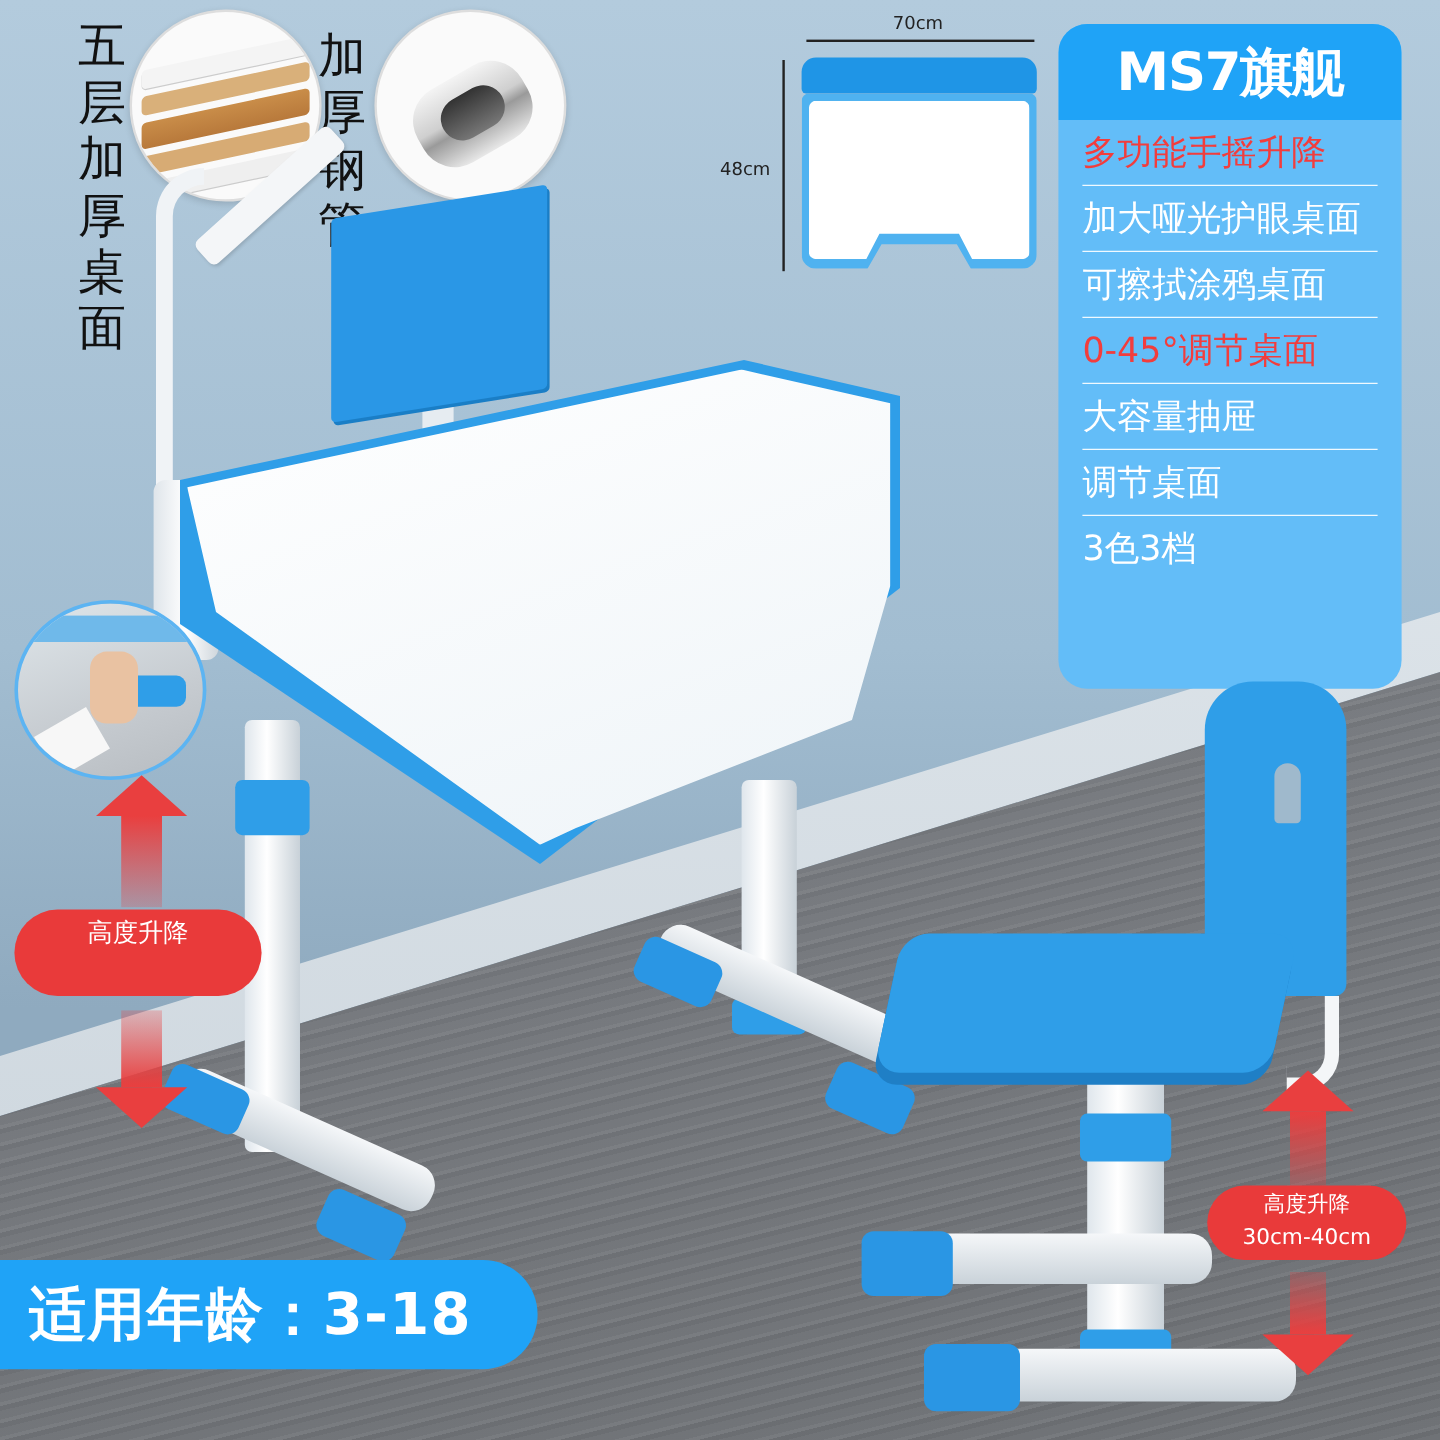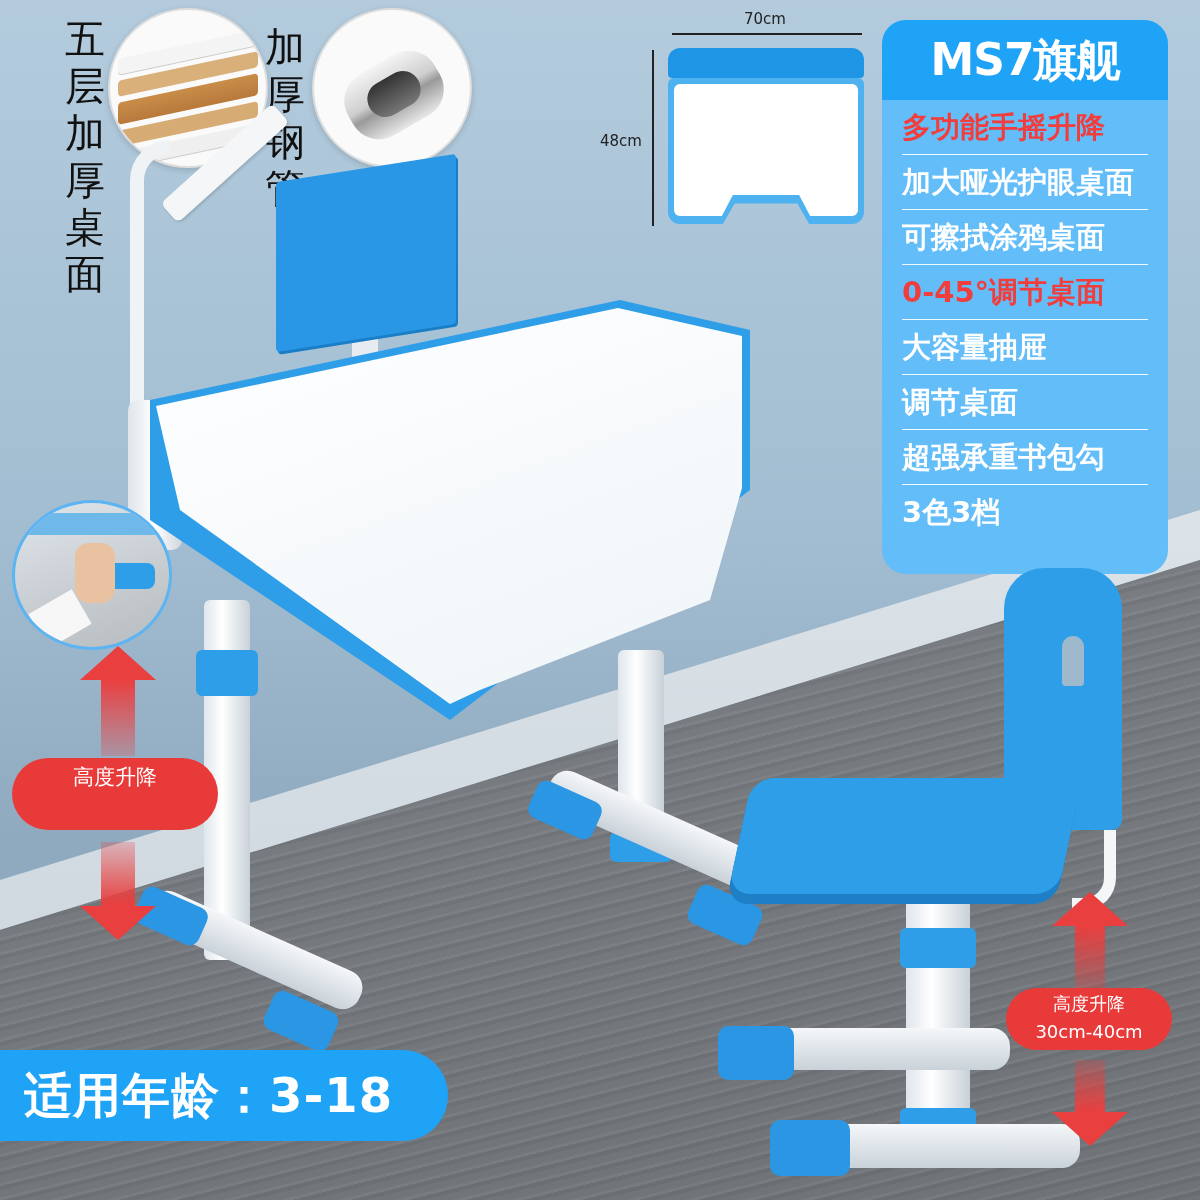--- a/index.html
+++ b/index.html
@@ -30,21 +30,21 @@
   .pipe-outer { position: absolute; left: 30px; top: 50px; width: 100px; height: 70px; border-radius: 30px;
     background: linear-gradient(180deg, #f4f4f4, #cfcfcf 45%, #9a9a9a 60%, #e8e8e8); transform: rotate(-30deg); }
   .pipe-inner { position: absolute; left: 52px; top: 66px; width: 56px; height: 36px; border-radius: 18px;
     background: linear-gradient(180deg, #333, #777); transform: rotate(-30deg); }
 
   
   .spec-card { position: absolute; left: 882px; top: 20px; width: 286px; height: 554px; border-radius: 24px;
     background: #63bdf8; overflow: hidden; }
   .spec-title { height: 80px; background: #1fa3f7; color: #fff; font-size: 44px; font-weight: bold;
     display: flex; align-items: center; justify-content: center; letter-spacing: -1px; }
-  .spec-list { padding: 0 20px 4px 20px; font-weight: bold; }
+  .spec-list { padding: 0 20px 4px 20px; }
   .spec-item { color: #fff; font-size: 29px; line-height: 34px; padding: 10px 0 10px 0;
     border-bottom: 1.5px solid rgba(255,255,255,0.9); }
   .spec-item:last-child { border-bottom: none; }
   .spec-item.red { color: #f23d3d; }
 
   
   .dim-label { position: absolute; font-size: 15px; color: #222; }
   .dim-line-h { position: absolute; height: 1.5px; background: #222; }
   .dim-line-v { position: absolute; width: 1.5px; background: #222; }
   .tablet { position: absolute; left: 668px; top: 48px; width: 196px; height: 176px; }
@@ -147,21 +147,20 @@
 
 <div class="spec-card">
   <div class="spec-title">MS7旗舰</div>
   <div class="spec-list">
     <div class="spec-item red">多功能手摇升降</div>
     <div class="spec-item">加大哑光护眼桌面</div>
     <div class="spec-item">可擦拭涂鸦桌面</div>
     <div class="spec-item red">0-45°调节桌面</div>
     <div class="spec-item">大容量抽屉</div>
     <div class="spec-item">调节桌面</div>
-    <div class="spec-item">超强承重书包勾</div>
     <div class="spec-item">
       <span style="display:block">3色3档</span>
     </div>
   </div>
 </div>
 
 <div class="lamp-arm"></div>
 <div class="lamp-head"></div>
 <div class="lamp-base"></div>
 

